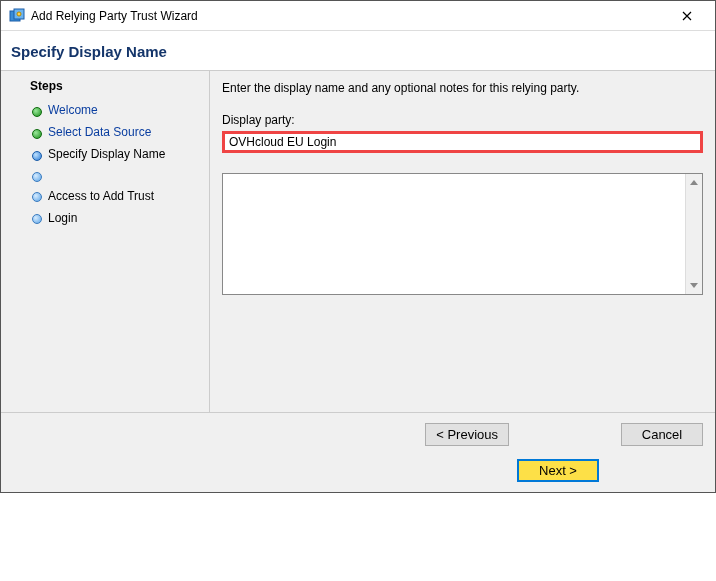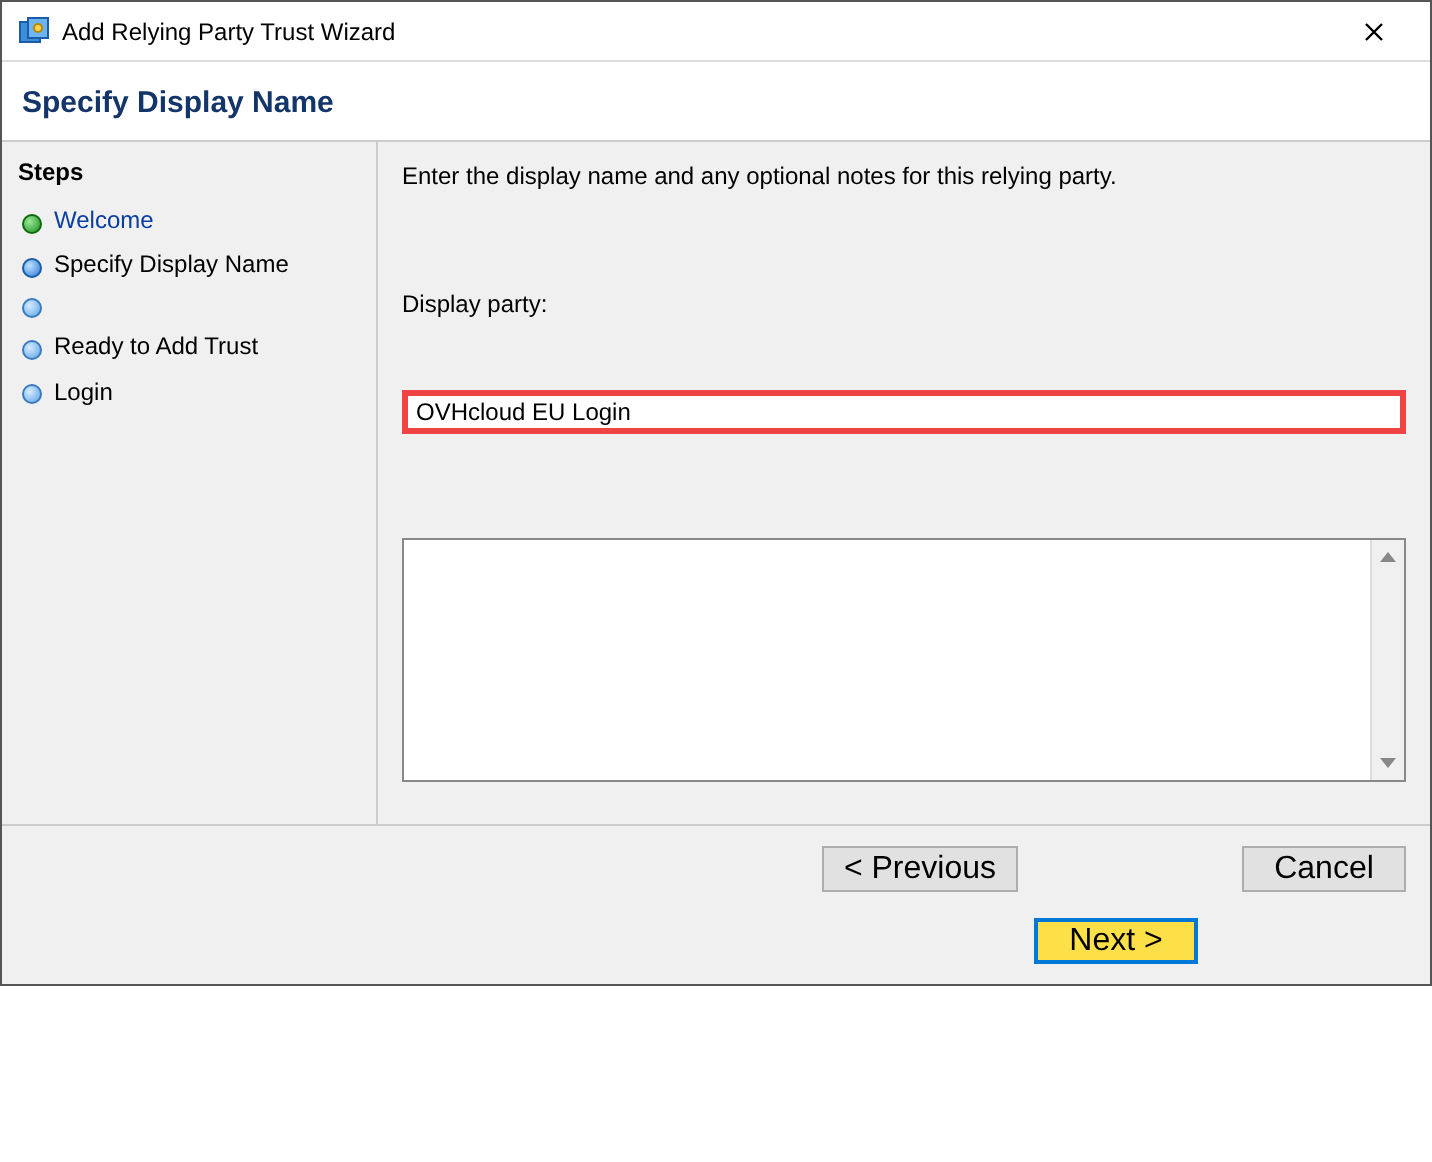--- a/index.html
+++ b/index.html
@@ -44,20 +44,21 @@
     color: #14356a;
     padding: 12px 10px 10px 10px;
     border-bottom: 1px solid #ccc;
     background:#fff;
   }
   .body {
     flex: 1;
     display: flex;
     background: #f0f0f0;
     min-height: 0;
+    padding-left: 21px;
   }
   .sidebar {
     width: 188px;
     border-right: 1px solid #ccc;
     background: #f0f0f0;
     padding: 6px 0;
   }
   .sidebar-header {
     font-weight: bold;
     padding: 2px 8px 6px 8px;
@@ -81,21 +82,20 @@
   .bullet.current { background: radial-gradient(circle at 35% 35%, #bfe2ff, #2a7bd6); border:1px solid #1a5ca8;}
   .bullet.future { background: radial-gradient(circle at 35% 35%, #d6ecff, #5ca3e6); border:1px solid #3a7bbf;}
   .step a { color: #0a3ea0; text-decoration: none; }
   .step .plain { color: #000; }
   .content {
     flex: 1;
     padding: 10px 12px 10px 12px;
     display: flex;
     flex-direction: column;
     position: relative;
-    gap: 32px;
   }
   .instr { margin-bottom: 18px; }
   .field-label { margin-bottom: 4px; }
   .text-input {
     width: 100%;
     height: 22px;
     border: 3px solid #ef4444;
     background: #fff;
     font-family: inherit;
     font-size: 12px;
@@ -145,21 +145,21 @@
     display: flex;
     justify-content: flex-end;
     gap: 8px;
   }
   .btn {
     min-width: 82px;
     height: 23px;
     background: #e1e1e1;
     border: 1px solid #adadad;
     font-family: inherit;
-    font-size: 16px;
+    font-size: 13px;
     padding: 0 10px;
     cursor: pointer;
   }
   .btn.default {
     border: 1px solid #0078d7;
     box-shadow: inset 0 0 0 1px #0078d7;
     background: #fde047;
     margin-top: 36px;
   }
   .btn.gap-right { margin-right: 14px; }
@@ -190,29 +190,33 @@
   <div class="body">
 
     <div class="sidebar">
       <div class="sidebar-header">Steps</div>
 
       <div class="step">
         <span class="bullet done"></span>
         <a href="#">Welcome</a>
       </div>
       <div class="step">
+        <span class="bullet done"></span>
+        <a href="#">Select Data Source</a>
+      </div>
+      <div class="step">
         <span class="bullet current"></span>
         <span class="plain">Specify Display Name</span>
       </div>
       <div class="step">
         <span class="bullet future"></span>
       </div>
       <div class="step">
         <span class="bullet future"></span>
-        <span class="plain">Ready to Add Trust</span>
+        <span class="plain">Access to Add Trust</span>
       </div>
       <div class="step">
         <span class="bullet future"></span>
         <span class="plain">Login</span>
       </div>
     </div>
 
     <div class="content">
       <div class="instr">Enter the display name and any optional notes for this relying party.</div>
 

